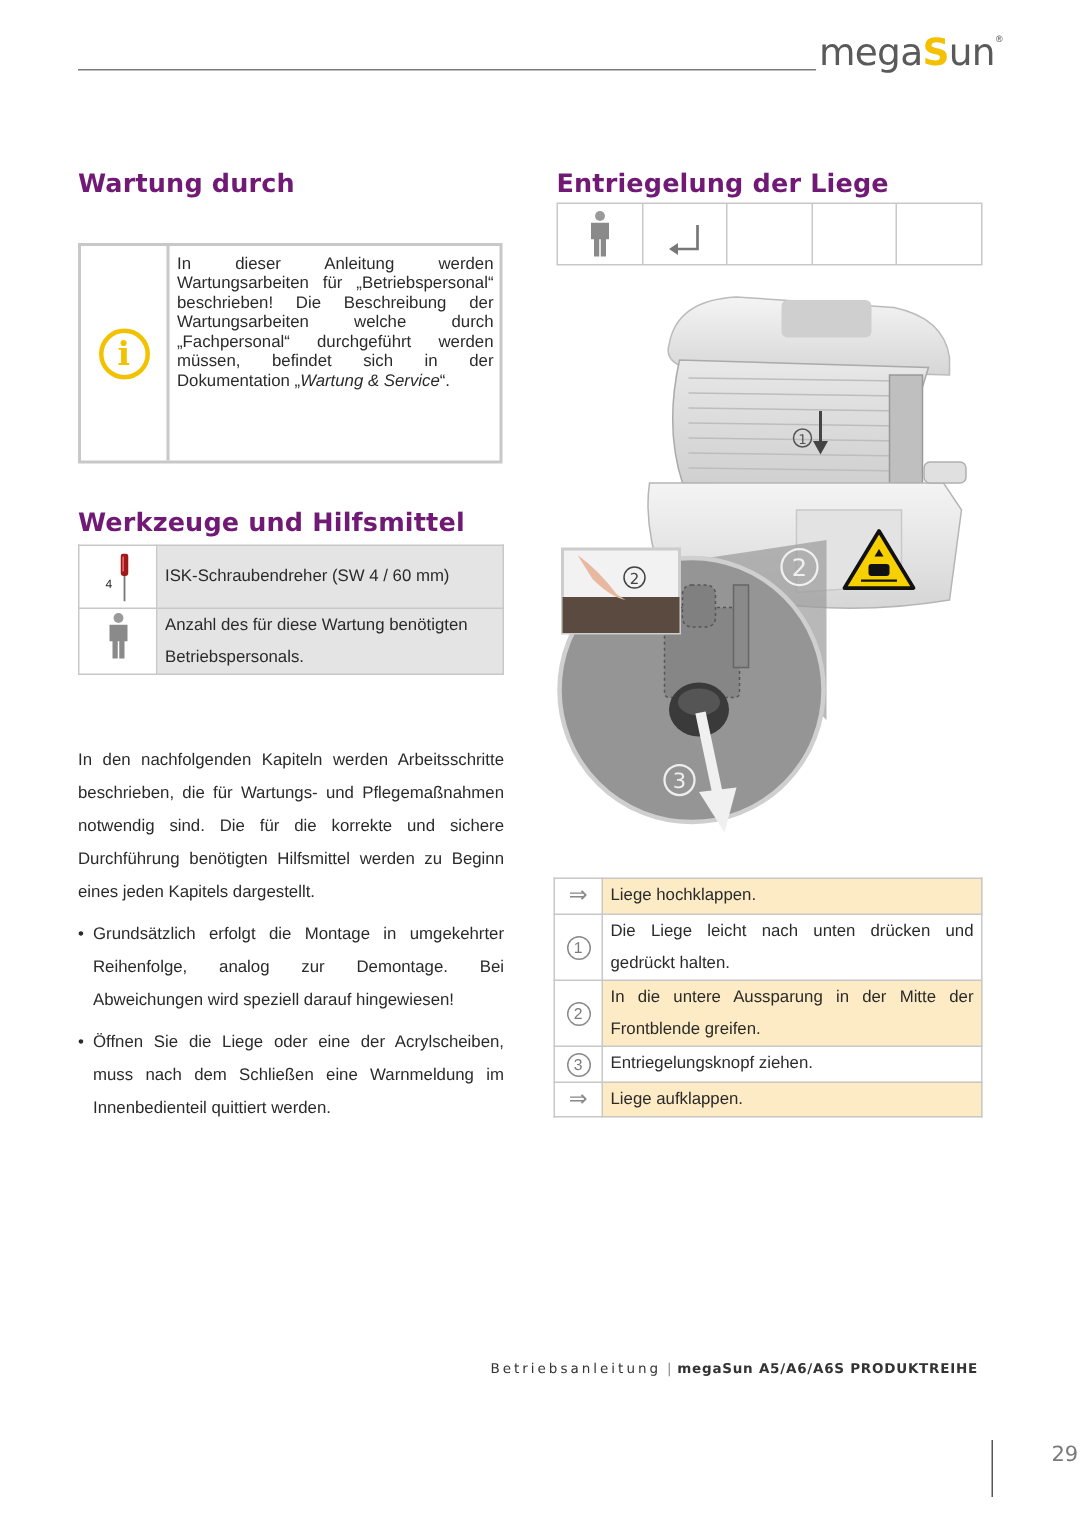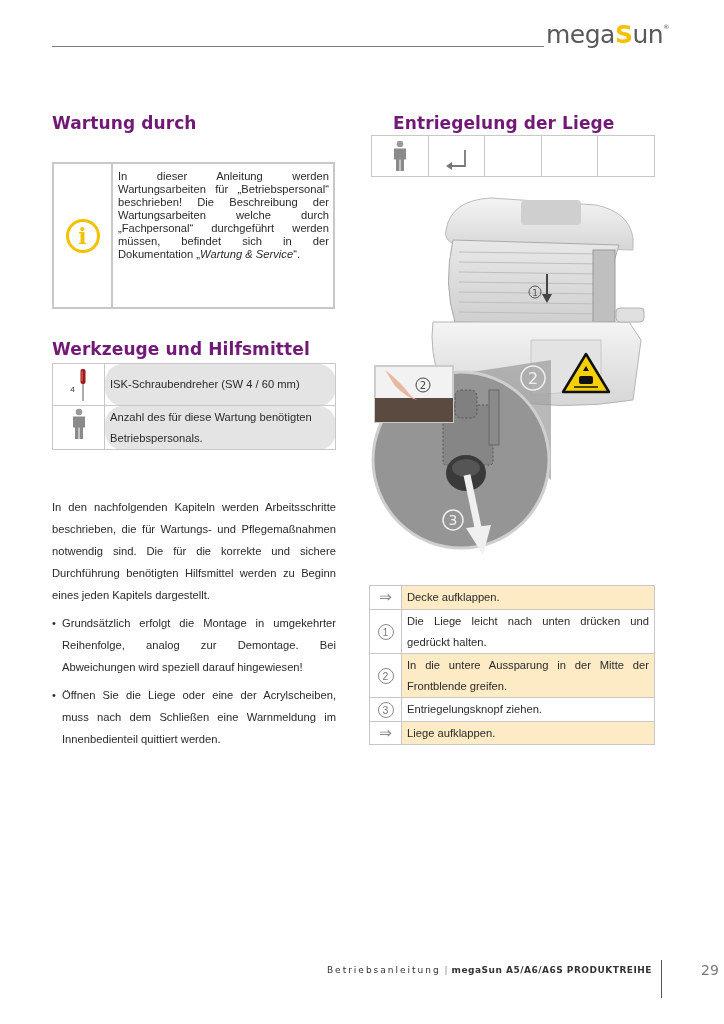--- a/index.html
+++ b/index.html
@@ -16,21 +16,21 @@
   
   .info-box { position: absolute; left: 52px; top: 162px; width: 283px; height: 147px; border: 2px solid #c8c8c8; display: flex; }
   .info-box .icon-cell { width: 59px; border-right: 2px solid #c8c8c8; display: flex; align-items: center; justify-content: center; }
   .info-box .text-cell { flex: 1; padding: 6px 4px 4px 5px; font-size: 11.2px; line-height: 13px; text-align: justify; }
   .info-icon { width: 34px; height: 34px; border: 3px solid #f2c200; border-radius: 50%; color: #f2c200; font-family: "DejaVu Serif", serif; font-weight: bold; font-size: 22px; display: flex; align-items: center; justify-content: center; line-height: 1; }
 
   
   .tools { position: absolute; left: 52px; top: 363px; width: 284px; border-collapse: collapse; }
   .tools td { border: 1px solid #c8c8c8; font-size: 11.2px; line-height: 20.5px; vertical-align: middle; }
   .tools td.ico { width: 52px; background: #fff; text-align: center; }
-  .tools td.txt { padding: 1px 5px; border-radius: 18px; }
+  .tools td.txt { padding: 1px 5px; }
   .tools tr.shade td.txt { background: #e4e4e4; }
 
   .para { position: absolute; left: 52px; top: 496px; width: 284px; font-size: 11.2px; line-height: 22px; text-align: justify; }
   .bullets { position: absolute; left: 52px; top: 612px; width: 284px; list-style: none; }
   .bullets li { position: relative; padding-left: 10px; font-size: 11.2px; line-height: 22px; text-align: justify; margin-bottom: 6px; }
   .bullets li .dot { position: absolute; left: 0; top: 0; }
 
   
   .icon-strip { position: absolute; left: 371px; top: 135px; width: 284px; height: 42px; border-top: 1px solid #c8c8c8; border-bottom: 1px solid #c8c8c8; display: flex; }
   .icon-strip .cell { flex: 1; border-right: 1px solid #c8c8c8; display: flex; align-items: center; justify-content: center; }
@@ -38,21 +38,21 @@
 
   .illustration { position: absolute; left: 371px; top: 190px; width: 290px; height: 385px; }
 
   .steps { position: absolute; left: 369px; top: 585px; width: 286px; border-collapse: collapse; }
   .steps td { border: 1px solid #c8c8c8; font-size: 11.2px; line-height: 20.5px; vertical-align: middle; }
   .steps td.sym { width: 32px; text-align: center; color: #8a8a8a; font-size: 15px; }
   .steps td.txt { padding: 1px 5px; text-align: justify; }
   .steps tr.hl td.txt { background: #fcebc4; }
   .circ { display: inline-block; width: 16px; height: 16px; border: 1px solid #8a8a8a; border-radius: 50%; font-size: 10.5px; line-height: 14px; text-align: center; color: #7a7a7a; }
 
-  .footer { position: absolute; right: 72px; top: 965px; font-family: "DejaVu Sans", sans-serif; font-size: 9px; color: #333; white-space: nowrap; }
+  .footer { position: absolute; right: 72px; top: 908px; font-family: "DejaVu Sans", sans-serif; font-size: 9px; color: #333; white-space: nowrap; }
   .footer .doc { letter-spacing: 2px; }
   .footer .sep { color: #888; margin: 0 1px; }
   .footer .prod { font-weight: bold; letter-spacing: 0.5px; }
   .footer-rule { position: absolute; left: 661px; top: 960px; width: 1px; height: 38px; background: #555; }
   .page-no { position: absolute; left: 669px; top: 962px; font-family: "DejaVu Sans", sans-serif; font-weight: normal; font-size: 14px; color: #7a7a7a; margin-left: 32px; }
 </style>
 </head>
 <body>
 
 <div class="top-rule"></div>
@@ -102,21 +102,21 @@
 </tbody>
   </table>
 
 <div class="para">In den nachfolgenden Kapiteln werden Arbeitsschritte beschrieben, die für Wartungs- und Pflegemaßnahmen notwendig sind. Die für die korrekte und sichere Durchführung benötigten Hilfsmittel werden zu Beginn eines jeden Kapitels dargestellt.</div>
 
 <ul class="bullets">
   <li><span class="dot">•</span><span>Grundsätzlich erfolgt die Montage in umgekehrter Reihenfolge, analog zur Demontage. Bei Abweichungen wird speziell darauf hingewiesen!</span></li>
   <li><span class="dot">•</span><span>Öffnen Sie die Liege oder eine der Acrylscheiben, muss nach dem Schließen eine Warnmeldung im Innenbedienteil quittiert werden.</span></li>
 </ul>
 
-<div class="h2" style="left:393px; top:111px;">Entriegelung der Liege</div>
+<div class="h2" style="left:371px; top:111px;">Entriegelung der Liege</div>
 
 <div class="icon-strip">
   <div class="cell">
     <svg width="16" height="32" viewBox="0 0 16 32">
         <circle cx="8" cy="4" r="3.3" fill="#9a9a9a"></circle>
         <rect x="2" y="8.5" width="12" height="11" fill="#8a8a8a"></rect>
         <rect x="4" y="19" width="3.5" height="12" fill="#8a8a8a"></rect>
         <rect x="8.5" y="19" width="3.5" height="12" fill="#8a8a8a"></rect>
       </svg>
   </div>
@@ -196,21 +196,21 @@
     <rect x="208" y="186" width="14" height="8" rx="2" fill="#111"></rect>
     <path d="M215 176 L212 181 L218 181 Z" fill="#111"></path>
     <line x1="203" y1="197" x2="227" y2="197" stroke="#111" stroke-width="1.5"></line>
   </g>
 </svg>
 
 <table class="steps">
   <tbody>
       <tr class="hl" style="height:24px;">
     <td class="sym">⇒</td>
-    <td class="txt">Decke aufklappen.</td>
+    <td class="txt">Liege hochklappen.</td>
   </tr>
   <tr style="height:43px;">
     <td class="sym"><span class="circ">1</span></td>
     <td class="txt">Die Liege leicht nach unten drücken und gedrückt halten.</td>
   </tr>
   <tr class="hl" style="height:43px;">
     <td class="sym"><span class="circ">2</span></td>
     <td class="txt">In die untere Aussparung in der Mitte der Frontblende greifen.</td>
   </tr>
   <tr style="height:23px;">

